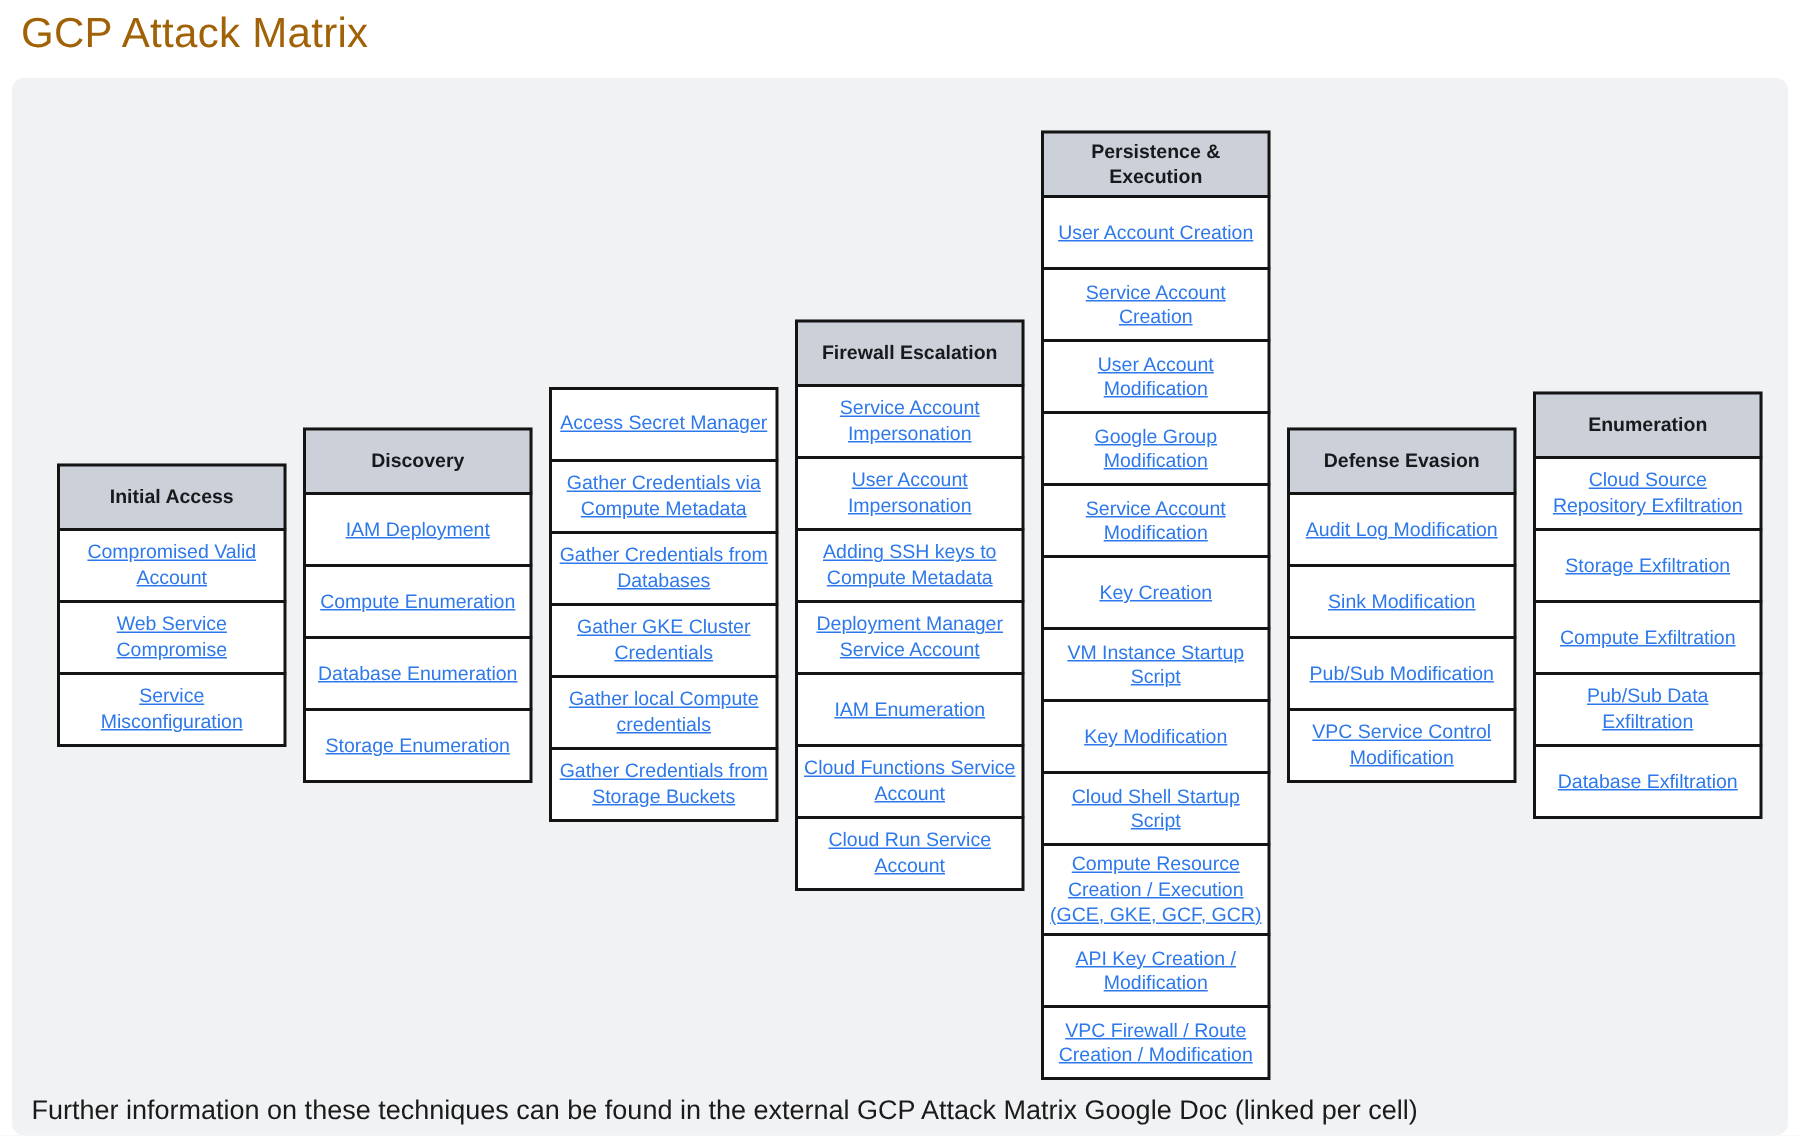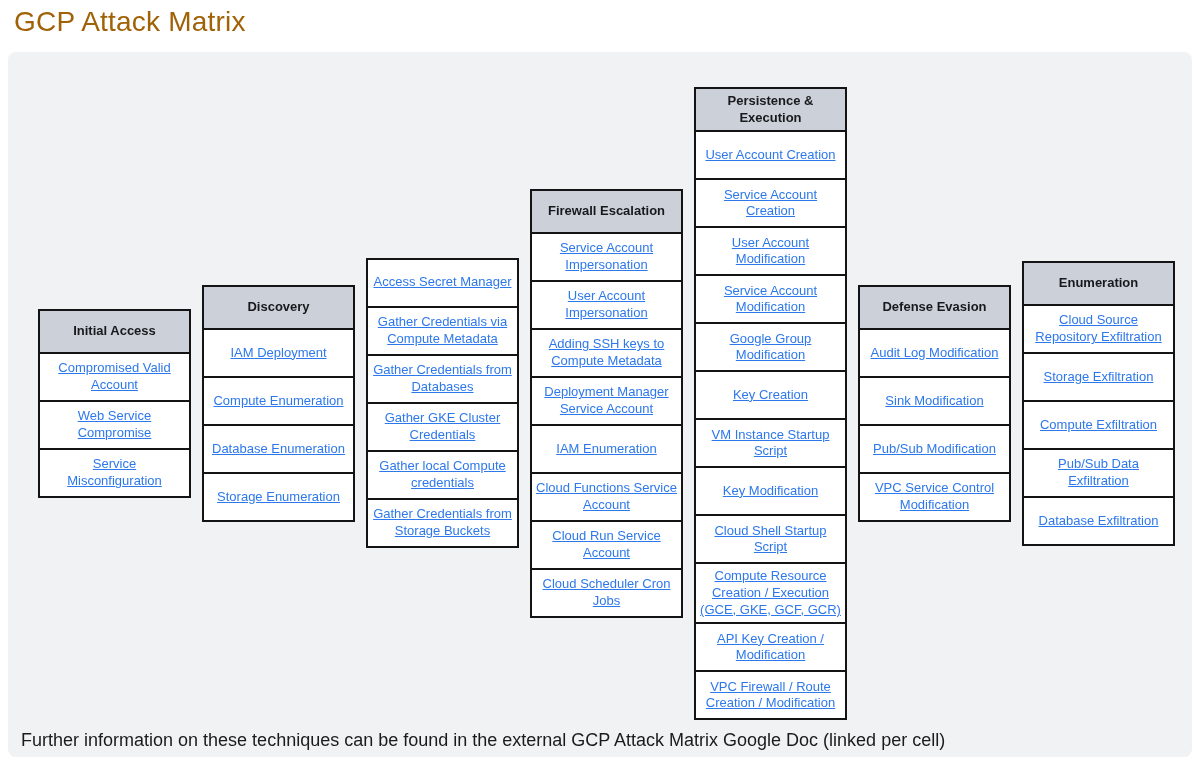--- a/index.html
+++ b/index.html
@@ -127,40 +127,37 @@
         </div>
         <div class="cell">
           <a class="tech-link" href="#">IAM Enumeration</a>
         </div>
         <div class="cell">
           <a class="tech-link" href="#">Cloud Functions Service Account</a>
         </div>
         <div class="cell">
           <a class="tech-link" href="#">Cloud Run Service Account</a>
         </div>
-        <div class="cell">
-          <a class="tech-link" href="#">Cloud Scheduler Cron Jobs</a>
-        </div>
       </div>
       <div class="column">
         <div class="cell header">Persistence &amp; Execution</div>
         <div class="cell">
           <a class="tech-link" href="#">User Account Creation</a>
         </div>
         <div class="cell">
           <a class="tech-link" href="#">Service Account Creation</a>
         </div>
         <div class="cell">
           <a class="tech-link" href="#">User Account Modification</a>
         </div>
         <div class="cell">
+          <a class="tech-link" href="#">Google Group Modification</a>
+        </div>
+        <div class="cell">
           <a class="tech-link" href="#">Service Account Modification</a>
-        </div>
-        <div class="cell">
-          <a class="tech-link" href="#">Google Group Modification</a>
         </div>
         <div class="cell">
           <a class="tech-link" href="#">Key Creation</a>
         </div>
         <div class="cell">
           <a class="tech-link" href="#">VM Instance Startup Script</a>
         </div>
         <div class="cell">
           <a class="tech-link" href="#">Key Modification</a>
         </div>

